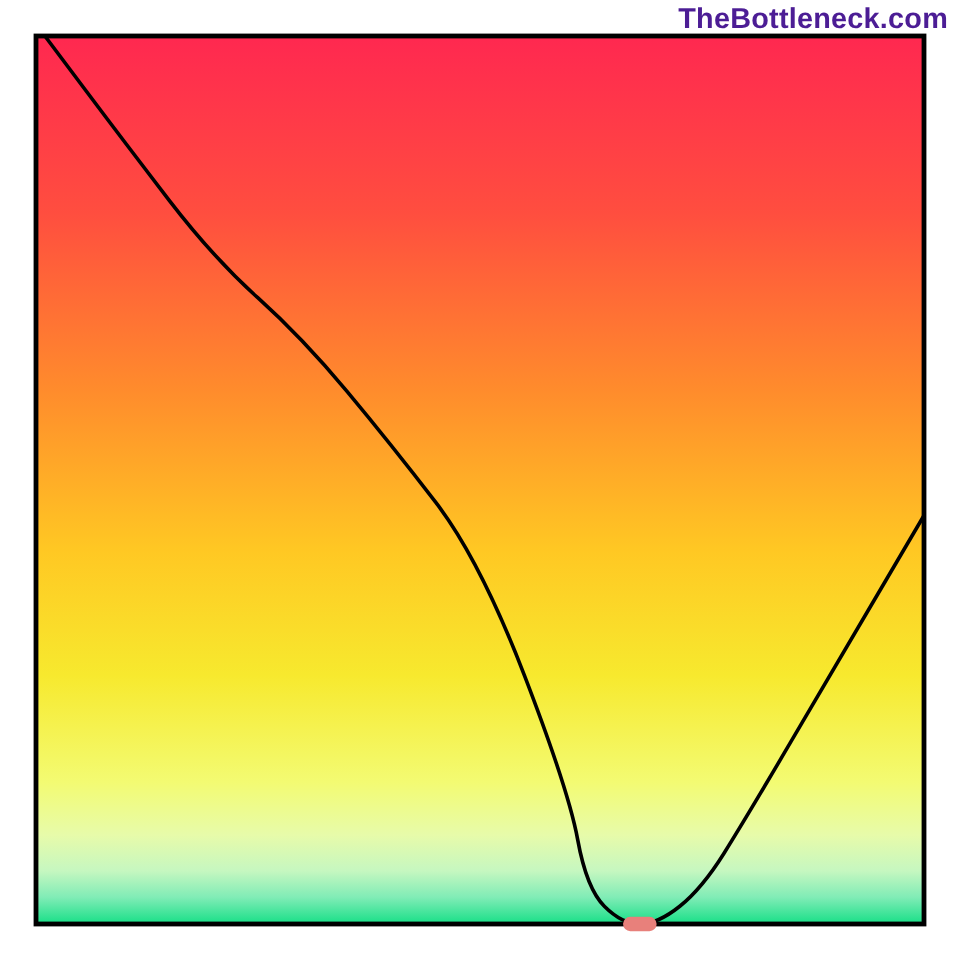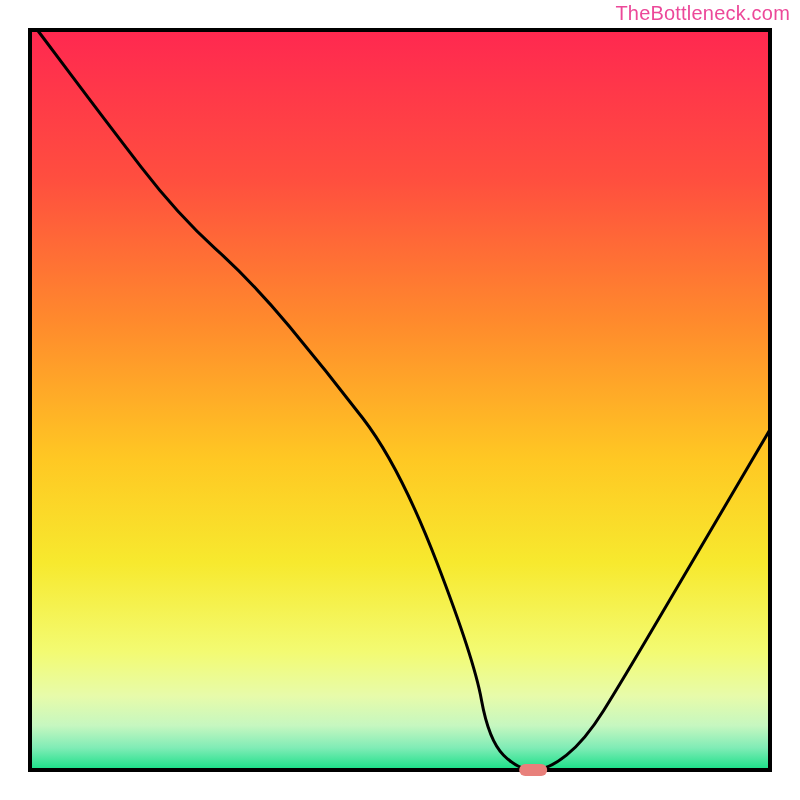--- a/index.html
+++ b/index.html
@@ -12,23 +12,23 @@
   }
   .wrapper {
     position: relative;
     width: 800px;
     height: 800px;
   }
   .watermark {
     position: absolute;
     top: 2px;
     right: 10px;
-    font-size: 20px;
-    font-weight: 400;
-    color: #ec4899;
+    font-size: 24px;
+    font-weight: 700;
+    color: #4c1d95;
     letter-spacing: 0.2px;
     z-index: 5;
   }
   svg.chart {
     position: absolute;
     top: 0;
     left: 0;
     width: 800px;
     height: 800px;
   }

